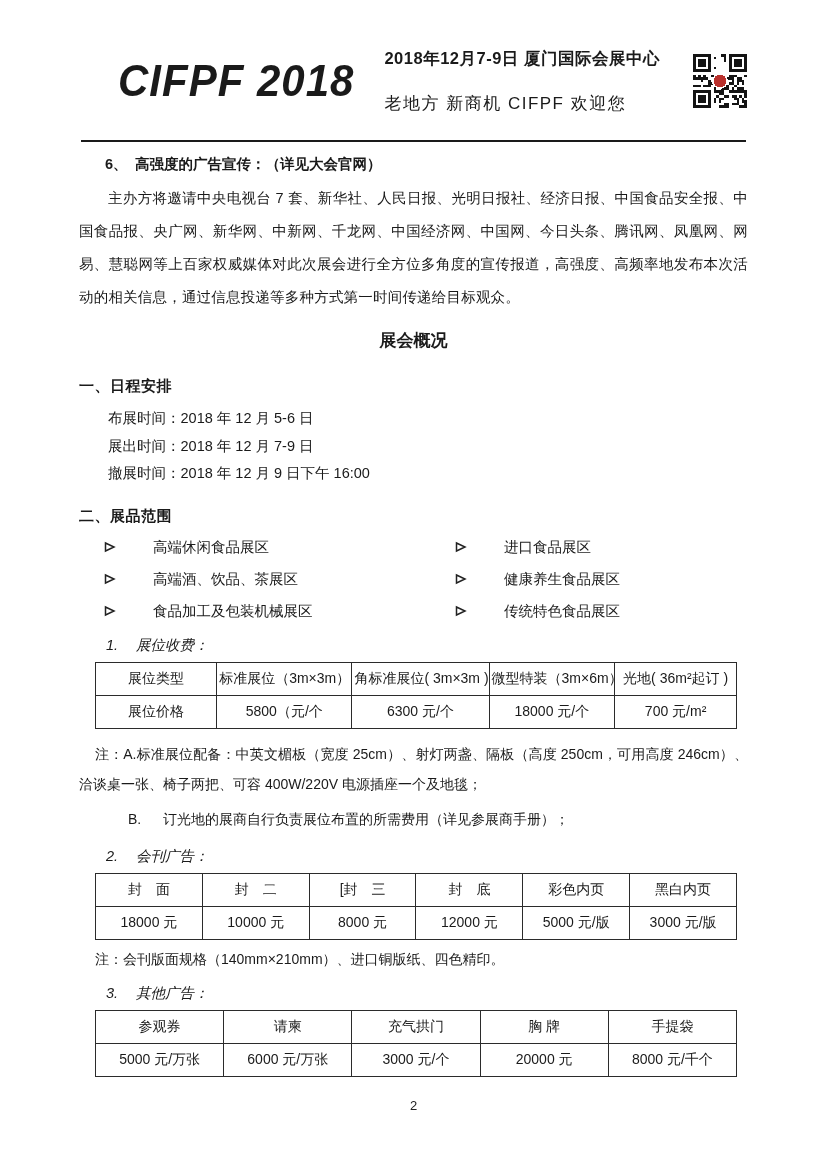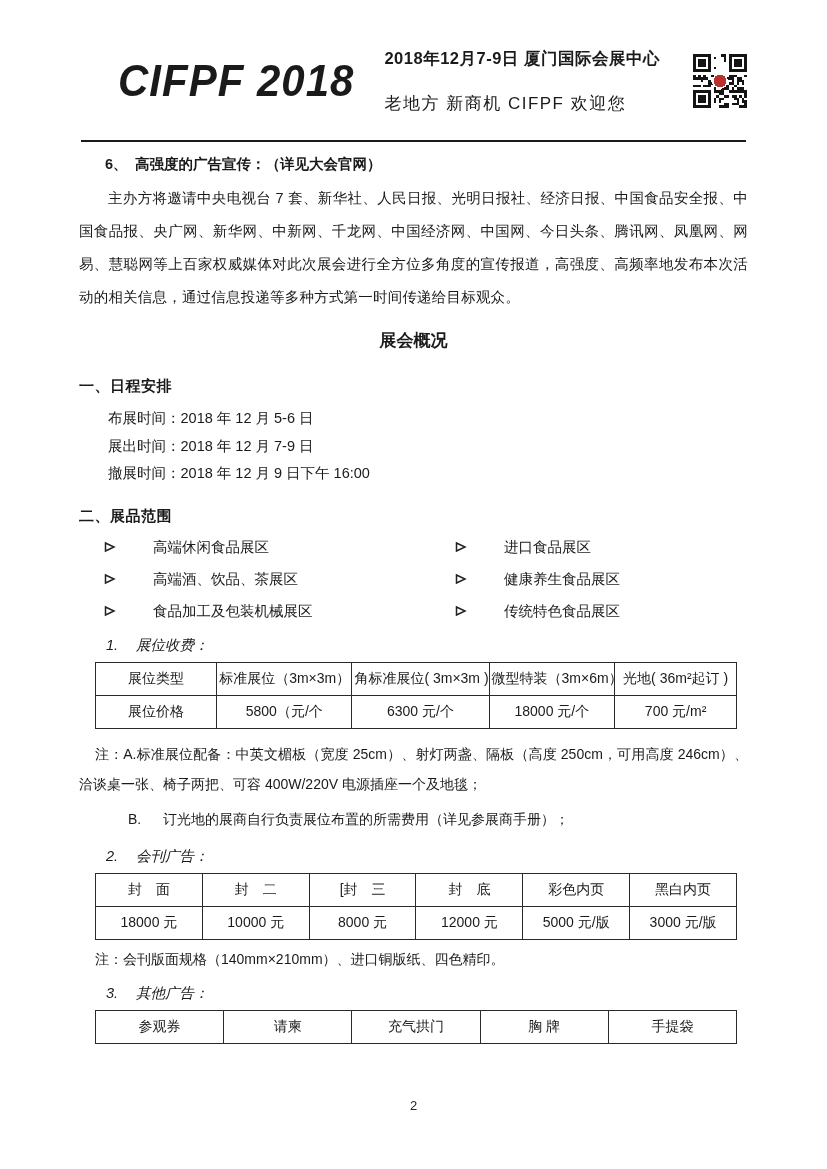--- a/index.html
+++ b/index.html
@@ -250,20 +250,27 @@
     <div class="tblwrap">
       <table class="tbl">
         <tbody>
             <tr>
           <th>参观券</th>
           <th>请柬</th>
           <th>充气拱门</th>
           <th>胸 牌</th>
           <th>手提袋</th>
         </tr>
+        <tr>
+          <td>5000 元/万张</td>
+          <td>6000 元/万张</td>
+          <td>3000 元/个</td>
+          <td>20000 元</td>
+          <td>8000 元/千个</td>
+        </tr>
       </tbody>
         </table>
     </div>
 
   </div>
 
   <div class="pagenum">2</div>
 </div>
 
 </body></html>

